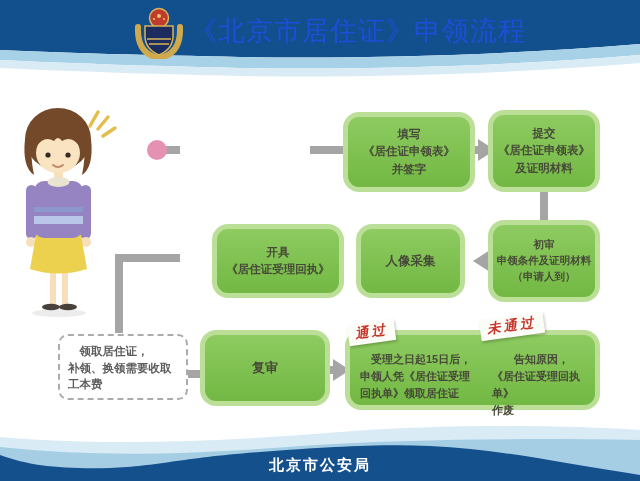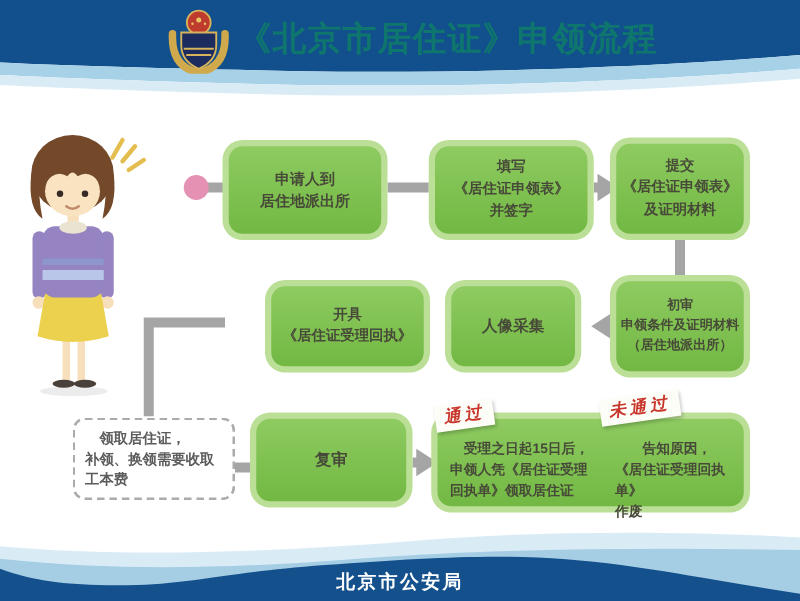--- a/index.html
+++ b/index.html
@@ -3,22 +3,22 @@
 <meta charset="utf-8">
 <style>
   html,body{margin:0;padding:0;background:#e9e9e9;}
   .canvas{position:relative;width:640px;height:481px;background:#ffffff;overflow:hidden;
           font-family:"Liberation Sans",sans-serif;margin:0 auto;}
   svg{display:block;}
 
   
   .header-svg{position:absolute;top:0;left:0;}
   .emblem{position:absolute;left:133px;top:5px;}
-  .page-title{position:absolute;left:190px;top:13px;color:#0f766e;font-size:27px;
-              font-weight:bold;letter-spacing:1px;white-space:nowrap;}
+  .page-title{position:absolute;left:190px;top:13px;color:#1d4ed8;font-size:27px;
+              font-weight:normal;letter-spacing:1px;white-space:nowrap;}
 
   
   .connectors{position:absolute;top:0;left:0;z-index:1;}
 
   
   .gbox{position:absolute;z-index:2;background:#bcdf97;border-radius:16px;padding:5px;
         box-sizing:border-box;display:flex;}
   .gbox-inner{flex:1;background:linear-gradient(180deg,#8ecb61,#72b843);border-radius:11px;
         display:flex;align-items:center;justify-content:center;text-align:center;
         font-weight:bold;color:#474a38;white-space:pre-line;line-height:1.5;padding:2px;}
@@ -128,38 +128,34 @@
     <circle cx="38" cy="60" r="2.6" fill="#352b24"></circle>
     <circle cx="58" cy="60" r="2.6" fill="#352b24"></circle>
     <path d="M43,70 Q48,74 53,70" stroke="#c08a6a" stroke-width="2" fill="none" stroke-linecap="round"></path>
     <g stroke="#e3bd4e" stroke-width="3.5" stroke-linecap="round">
       <path d="M88,17 L80,31"></path>
       <path d="M98,22 L88,34"></path>
       <path d="M105,33 L93,41"></path>
     </g>
   </svg>
 
-  <div class="gbox" id="step-1">
-    <div class="gbox-inner">申请人到
-居住地派出所</div>
-  </div>
   <div class="gbox" id="step-2">
     <div class="gbox-inner">填写
 《居住证申领表》
 并签字</div>
   </div>
   <div class="gbox" id="step-3">
     <div class="gbox-inner">提交
 《居住证申领表》
 及证明材料</div>
   </div>
   <div class="gbox" id="step-4">
     <div class="gbox-inner">初审
 申领条件及证明材料
-（居住地派出所）</div>
+（申请人到）</div>
   </div>
   <div class="gbox" id="step-5">
     <div class="gbox-inner">人像采集</div>
   </div>
   <div class="gbox" id="step-6">
     <div class="gbox-inner">开具
 《居住证受理回执》</div>
   </div>
   <div class="gbox" id="step-7">
     <div class="gbox-inner">复审</div>

